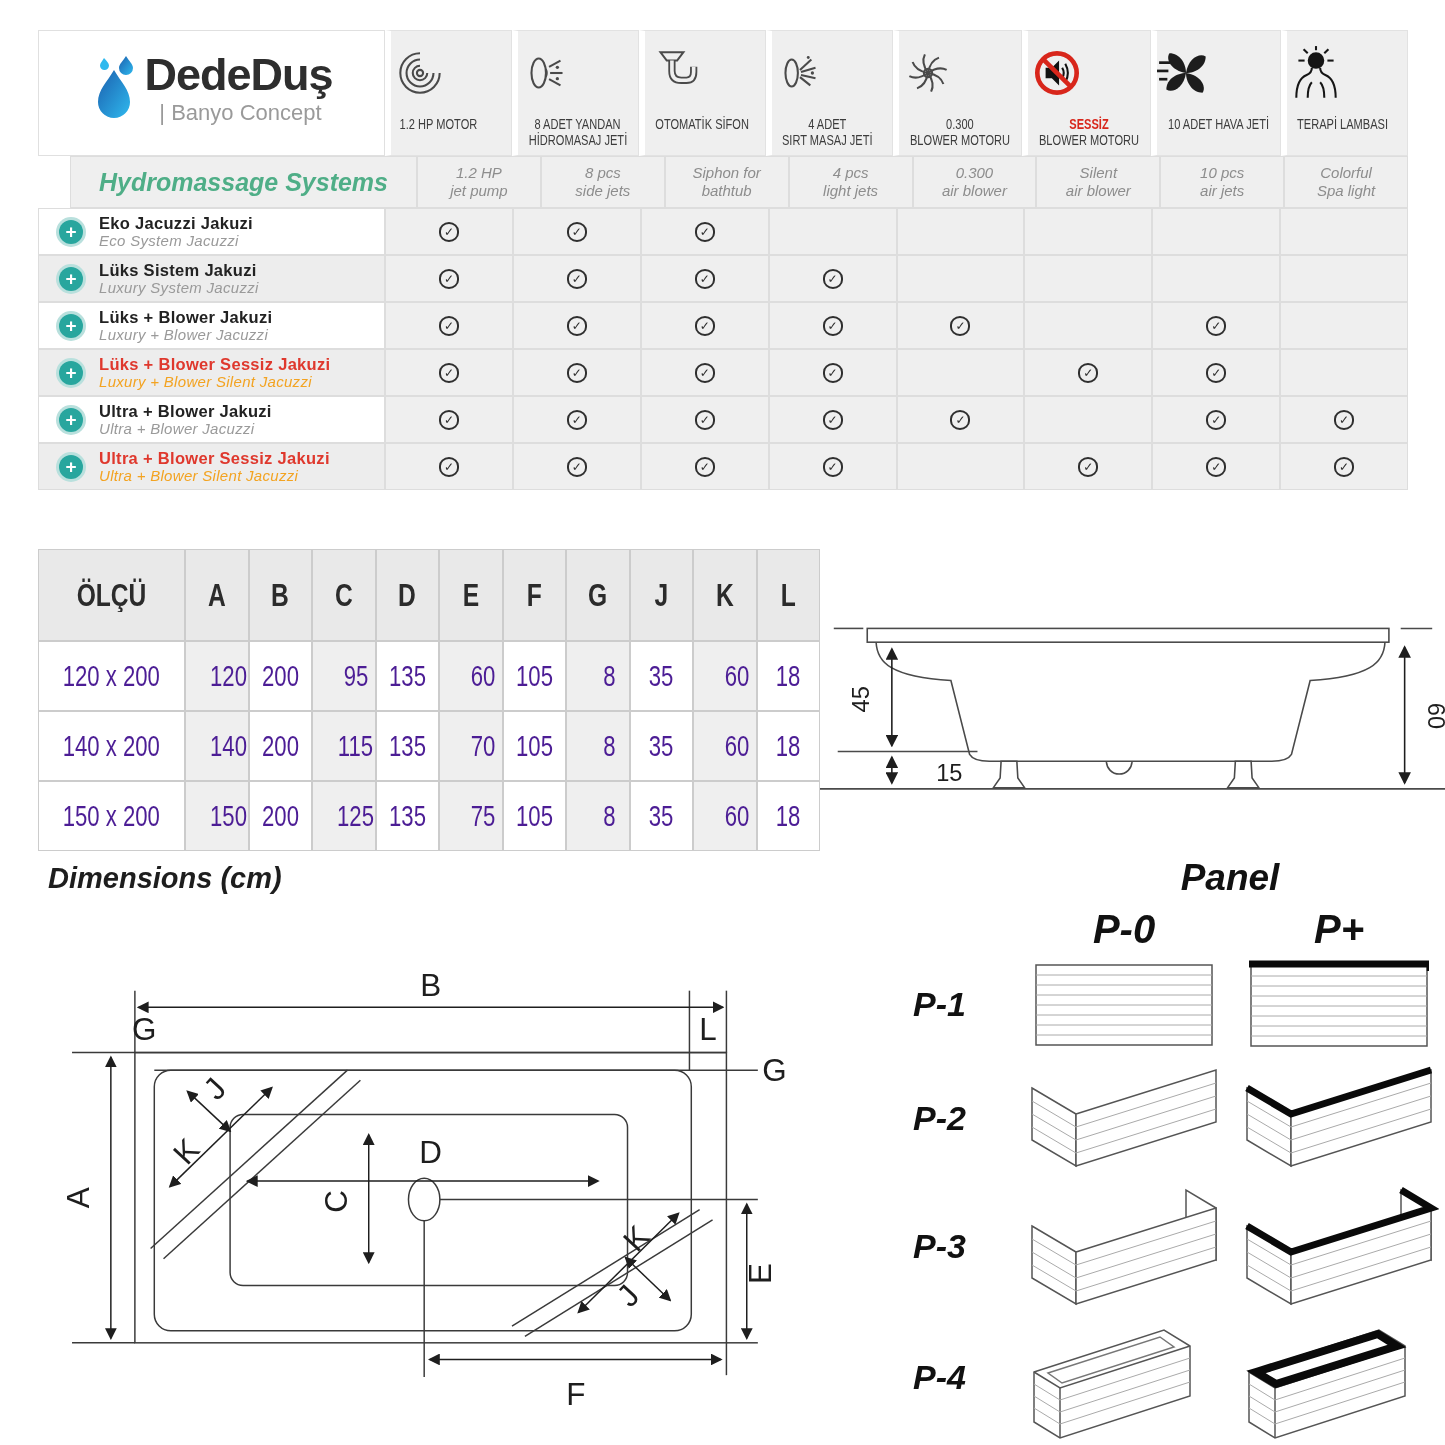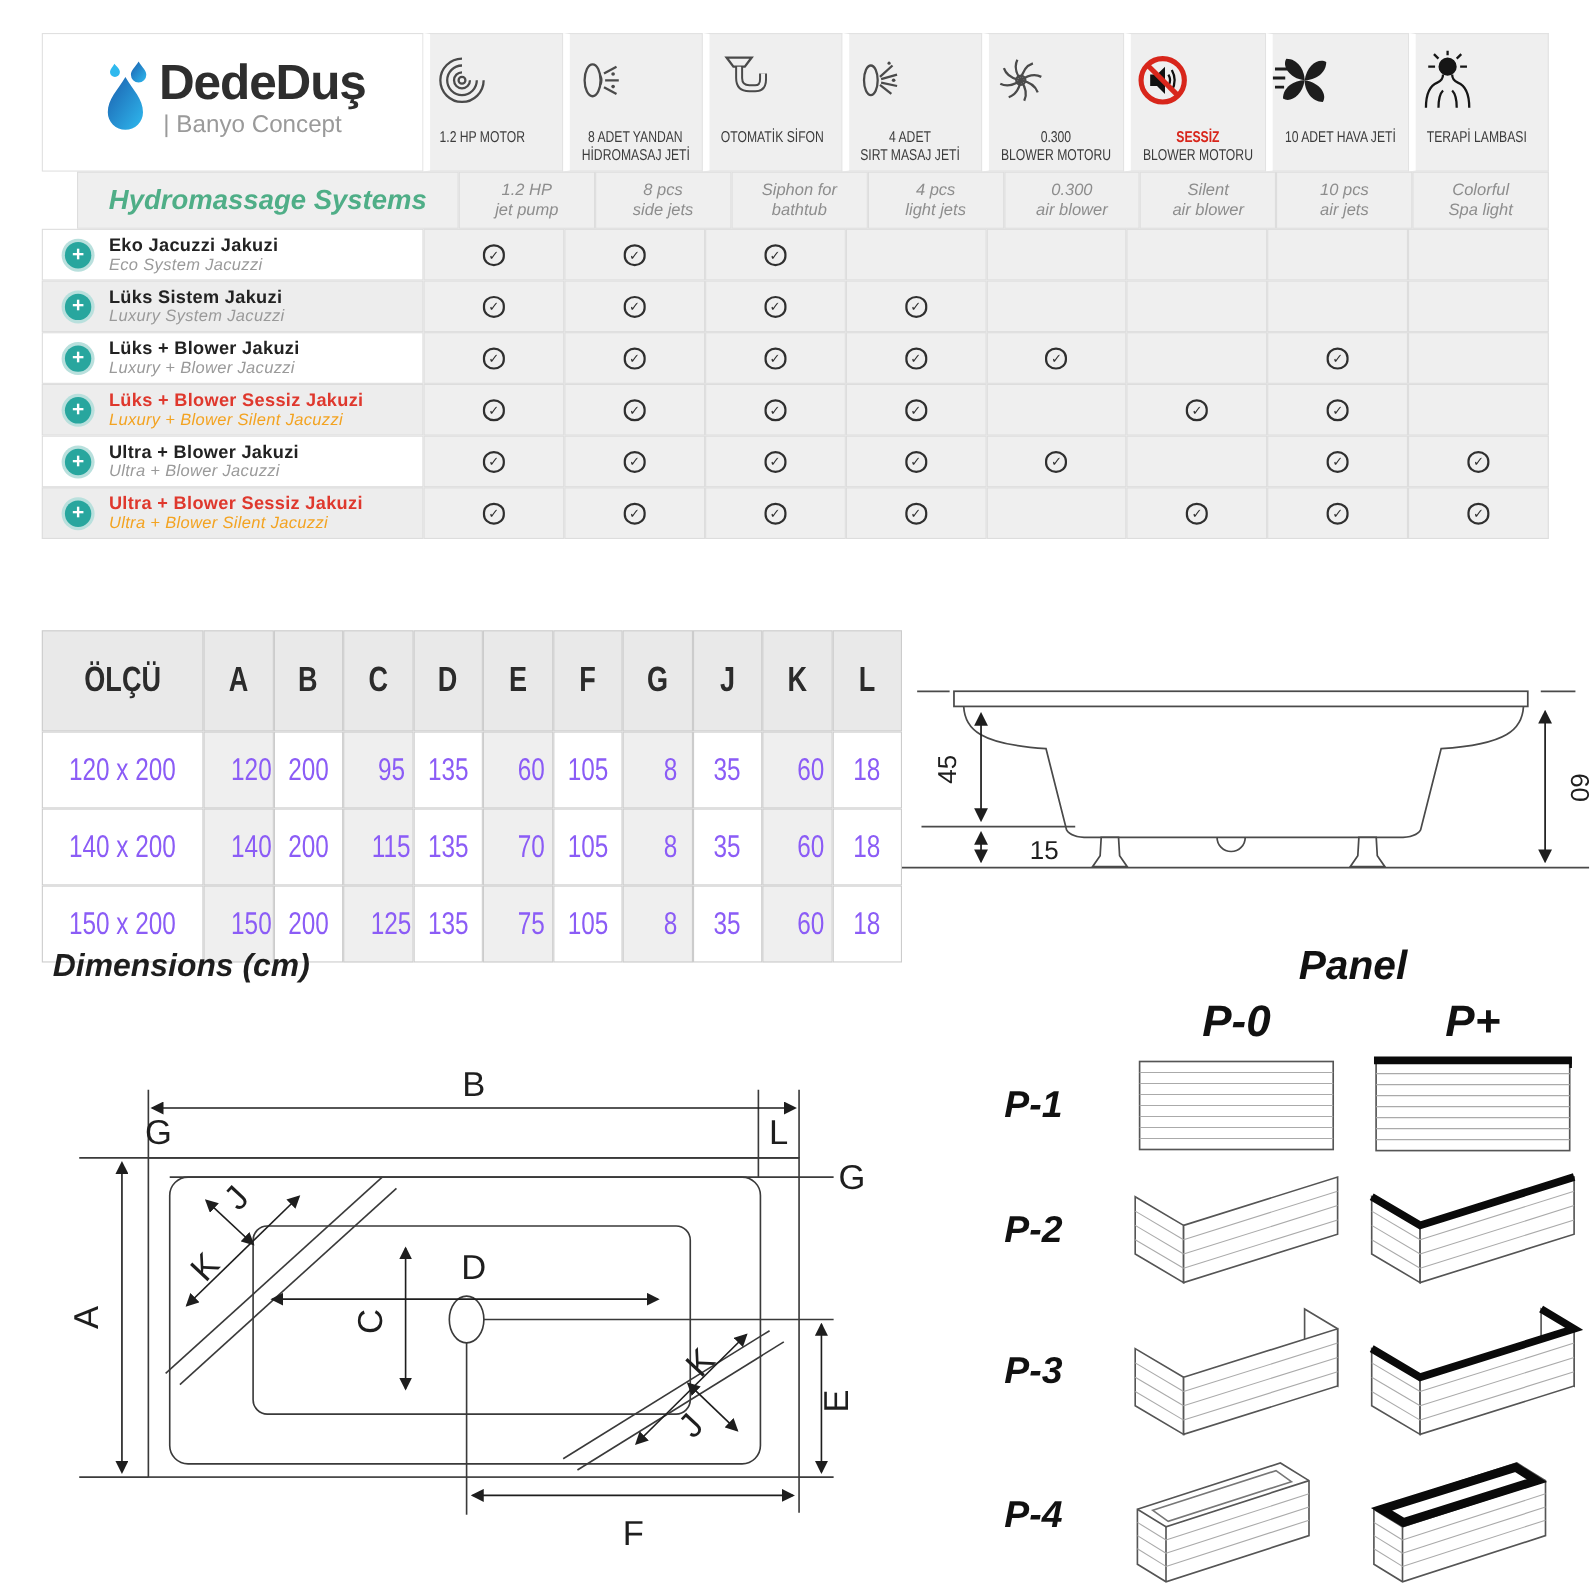--- a/index.html
+++ b/index.html
@@ -6,21 +6,21 @@
   .page { position:relative; width:1445px; height:1445px; background:#fff; overflow:hidden;
           font-family:"Liberation Sans", sans-serif; color:#2d2d2d; }
   .cond { display:inline-block; transform:scale(0.82,1.06); transform-origin:center; white-space:nowrap; }
 
   
   .feature-table { position:absolute; left:38px; top:30px; width:1370px; }
   .f-header, .f-sub, .f-row { display:flex; }
   .f-logo-cell { width:347px; flex:none; background:#fff; border:1px solid #e0e0e0;
                  display:flex; align-items:center; justify-content:center; height:126px; box-sizing:border-box;}
   .logo-wrap { display:flex; align-items:flex-start; }
-  .logo-text { margin-left:0; }
+  .logo-text { margin-left:0;text-align:center; }
   .logo-name { font-size:45px; font-weight:bold; color:#2e2e2e; letter-spacing:-1px; line-height:46px;}
   .logo-tag { font-size:22px; color:#9a9a9a; margin-top:2px; padding-left:4px;}
   .icon-cell { flex:1 1 0; background:#efefef; border:1px solid #e2e2e2; border-left:6px solid #fff;
                height:126px; box-sizing:border-box; display:flex; flex-direction:column; align-items:flex-start; }
   .icon-cell .ic { margin-top:10px; height:64px; display:flex; align-items:center; }
   .icon-lbl { margin-top:auto; margin-bottom:7px; text-align:center; font-size:13.5px; color:#3c3c3c; line-height:15.5px;}
   .icon-lbl .accent { color:#d8261b; font-weight:bold; }
   .f-sub { height:52px;margin-left:32px; }
   .sub-name { width:347px; flex:none; background:#efefef; border:1px solid #ddd; box-sizing:border-box;
               display:flex; align-items:center; justify-content:center;
@@ -39,24 +39,24 @@
   .row-name-tr { font-size:16.5px; font-weight:bold; color:#222; line-height:18px; letter-spacing:0.3px;}
   .row-name-en { font-size:15px; font-style:italic; color:#9a9a9a; line-height:17px; letter-spacing:0.3px;}
   .tr-red { color:#df382d !important; }
   .en-orange { color:#f3a321 !important; }
   .f-cell { flex:1 1 0; background:#efefef; border:1px solid #ddd; box-sizing:border-box;
             display:flex; align-items:center; justify-content:center;}
   .check { width:20px; height:20px; border:2px solid #2f2f2f; border-radius:50%/45%; box-sizing:border-box;
            display:flex; align-items:center; justify-content:center; font-size:12px; color:#2f2f2f; }
 
   
-  .dim-table { position:absolute; left:38px; top:573px; width:782px; }
+  .dim-table { position:absolute; left:38px; top:549px; width:782px; }
   .d-hrow, .d-row { display:flex; }
   .d-cell { width:63.5px; flex:none; border:1px solid #ccc; box-sizing:border-box; background:#fff;
-            display:flex; align-items:center; justify-content:center; font-size:27px; color:#8b5cf6; }
+            display:flex; align-items:center; justify-content:center; font-size:27px; color:#4c1d95; }
   .d-first { width:147px; }
   .d-hrow .d-cell { height:92px; background:#e9e9e9; font-weight:bold; font-size:30px; color:#2b2b2b;}
   .d-row .d-cell { height:70px; }
   .d-shade { background:#efefef;padding-left:24px; }
   .dims-caption { position:absolute; left:48px; top:862px; font-size:29px; font-weight:bold; font-style:italic; color:#1e1e1e;}
 
   
   .side-view { position:absolute; left:820px; top:592px; }
   .top-view { position:absolute; left:35px; top:950px; }
   svg text { font-family:"Liberation Sans", sans-serif; }

